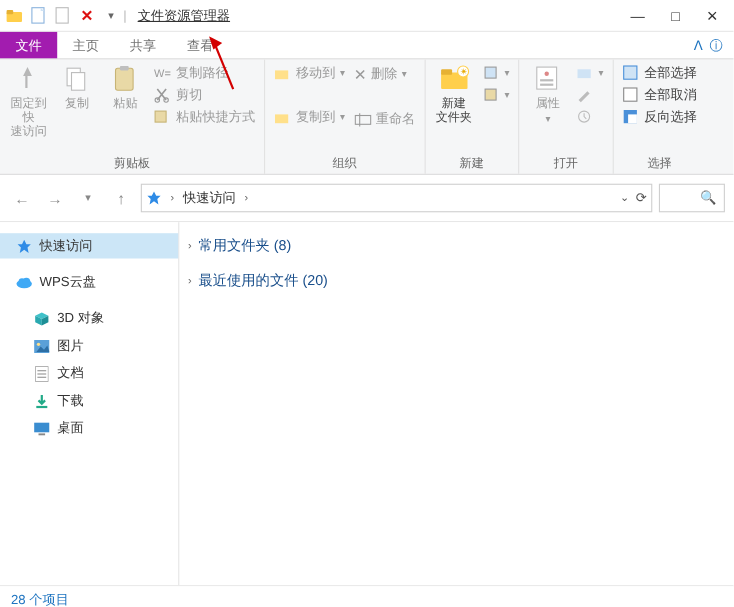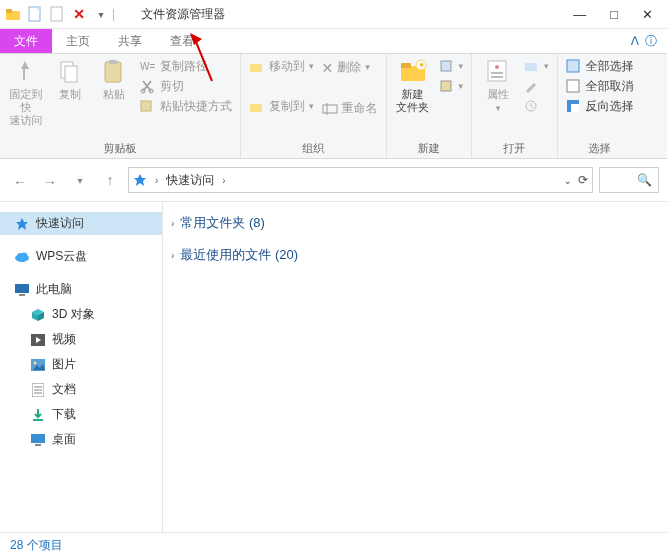--- a/index.html
+++ b/index.html
@@ -25,23 +25,24 @@
     display: flex;
     align-items: center;
     gap: 4px;
     padding-left: 4px;
   }
   .qa-icon {
     width: 18px; height: 18px;
     display: flex; align-items:center; justify-content:center;
   }
   .title-text {
-    margin-left: 24px;
+    margin-left: 8px;
     font-size: 12px;
     color: #333;
+    text-decoration: underline;
   }
   .win-controls {
     margin-left: auto;
     display: flex;
     align-items: center;
     gap: 24px;
     padding-right: 14px;
   }
   .win-btn { font-size: 13px; color:#333; line-height:1; }
 
@@ -56,21 +57,21 @@
   }
   .ribbon-tab {
     padding: 0 14px;
     display:flex; align-items:center;
     font-size:12px;
     color:#737373;
     cursor:default;
     position:relative;
   }
   .ribbon-tab.file {
-    background:#d946ef;
+    background:#a21caf;
     color:#fff;
   }
   .ribbon-collapse {
     margin-left:auto;
     padding: 0 10px;
     display:flex; align-items:center;
     color:#1e74c0;
     font-size:12px;
   }
   .red-arrow {
@@ -476,47 +477,29 @@
       <span class="side-ico">
           <svg width="16" height="12">
             <ellipse cx="8" cy="7" rx="7" ry="4" fill="#3fa9f5"></ellipse>
             <circle cx="6" cy="5" r="3" fill="#3fa9f5"></circle>
             <circle cx="10" cy="5" r="3.5" fill="#3fa9f5"></circle>
           </svg>
         </span>
       <span>WPS云盘</span>
     </div>
     <div style="height:6px;"></div>
-    <div class="side-item">
-      <span class="side-ico">
-          <svg width="16" height="14">
-            <rect x="1" y="1" width="14" height="9" fill="#2a6fb0"></rect>
-            <rect x="5" y="11" width="6" height="2" fill="#888"></rect>
-          </svg>
-        </span>
-      <span>此电脑</span>
-    </div>
     <div class="side-item child">
       <span class="side-ico">
           <svg width="14" height="14">
             <polygon points="7,1 13,4 7,7 1,4" fill="#3fc1c9"></polygon>
             <polygon points="1,4 7,7 7,13 1,10" fill="#2aa9b0"></polygon>
             <polygon points="13,4 7,7 7,13 13,10" fill="#1e8f96"></polygon>
           </svg>
         </span>
       <span>3D 对象</span>
-    </div>
-    <div class="side-item child">
-      <span class="side-ico">
-          <svg width="14" height="12">
-            <rect x="0" y="0" width="14" height="12" fill="#5a5a5a"></rect>
-            <polygon points="5,3 10,6 5,9" fill="#fff"></polygon>
-          </svg>
-        </span>
-      <span>视频</span>
     </div>
     <div class="side-item child">
       <span class="side-ico">
           <svg width="14" height="12">
             <rect x="0" y="0" width="14" height="12" fill="#5aa0d8"></rect>
             <circle cx="4" cy="4" r="1.5" fill="#ffe08a"></circle>
             <polygon points="2,11 6,6 9,9 12,5 14,11" fill="#2d6fa5"></polygon>
           </svg>
         </span>
       <span>图片</span>

